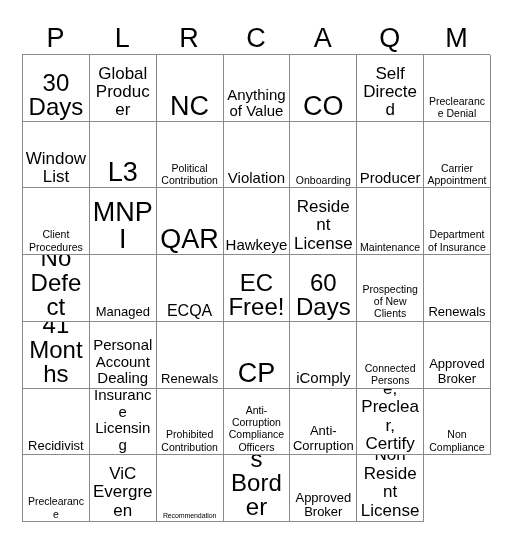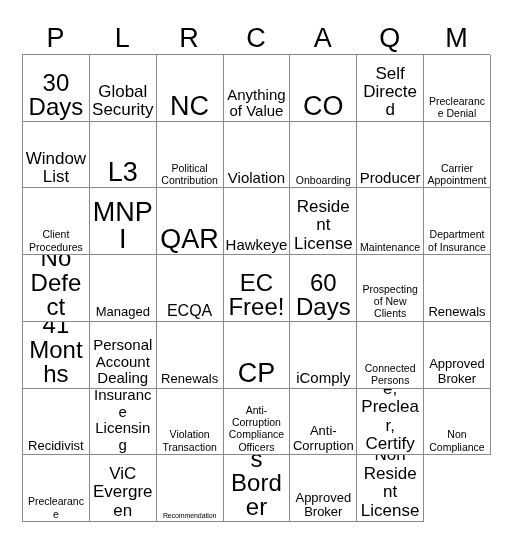--- a/index.html
+++ b/index.html
@@ -116,21 +116,21 @@
         <span class="header-letter">M</span>
       </div>
     </div>
 
   <div id="grid">
       <div class="grid-row">
         <div class="cell fs-xl">
           <span class="cell-text">30 Days</span>
         </div>
         <div class="cell fs-md">
-          <span class="cell-text">Global Security</span>
+          <span class="cell-text">Global Producer</span>
         </div>
         <div class="cell fs-xxl">
           <span class="cell-text">NC</span>
         </div>
         <div class="cell fs-sm">
           <span class="cell-text">Anything of Value</span>
         </div>
         <div class="cell fs-xxl">
           <span class="cell-text">CO</span>
         </div>
@@ -234,21 +234,21 @@
         </div>
       </div>
       <div class="grid-row">
         <div class="cell fs-xs">
           <span class="cell-text">Recidivist</span>
         </div>
         <div class="cell fs-sm">
           <span class="cell-text">Insurance Licensing</span>
         </div>
         <div class="cell fs-xxs">
-          <span class="cell-text">Violation Transaction</span>
+          <span class="cell-text">Prohibited Contribution</span>
         </div>
         <div class="cell fs-xxs">
           <span class="cell-text">Anti-Corruption Compliance Officers</span>
         </div>
         <div class="cell fs-xs">
           <span class="cell-text">Anti-Corruption</span>
         </div>
         <div class="cell fs-md">
           <span class="cell-text">Disclose, Preclear, Certify</span>
         </div>

